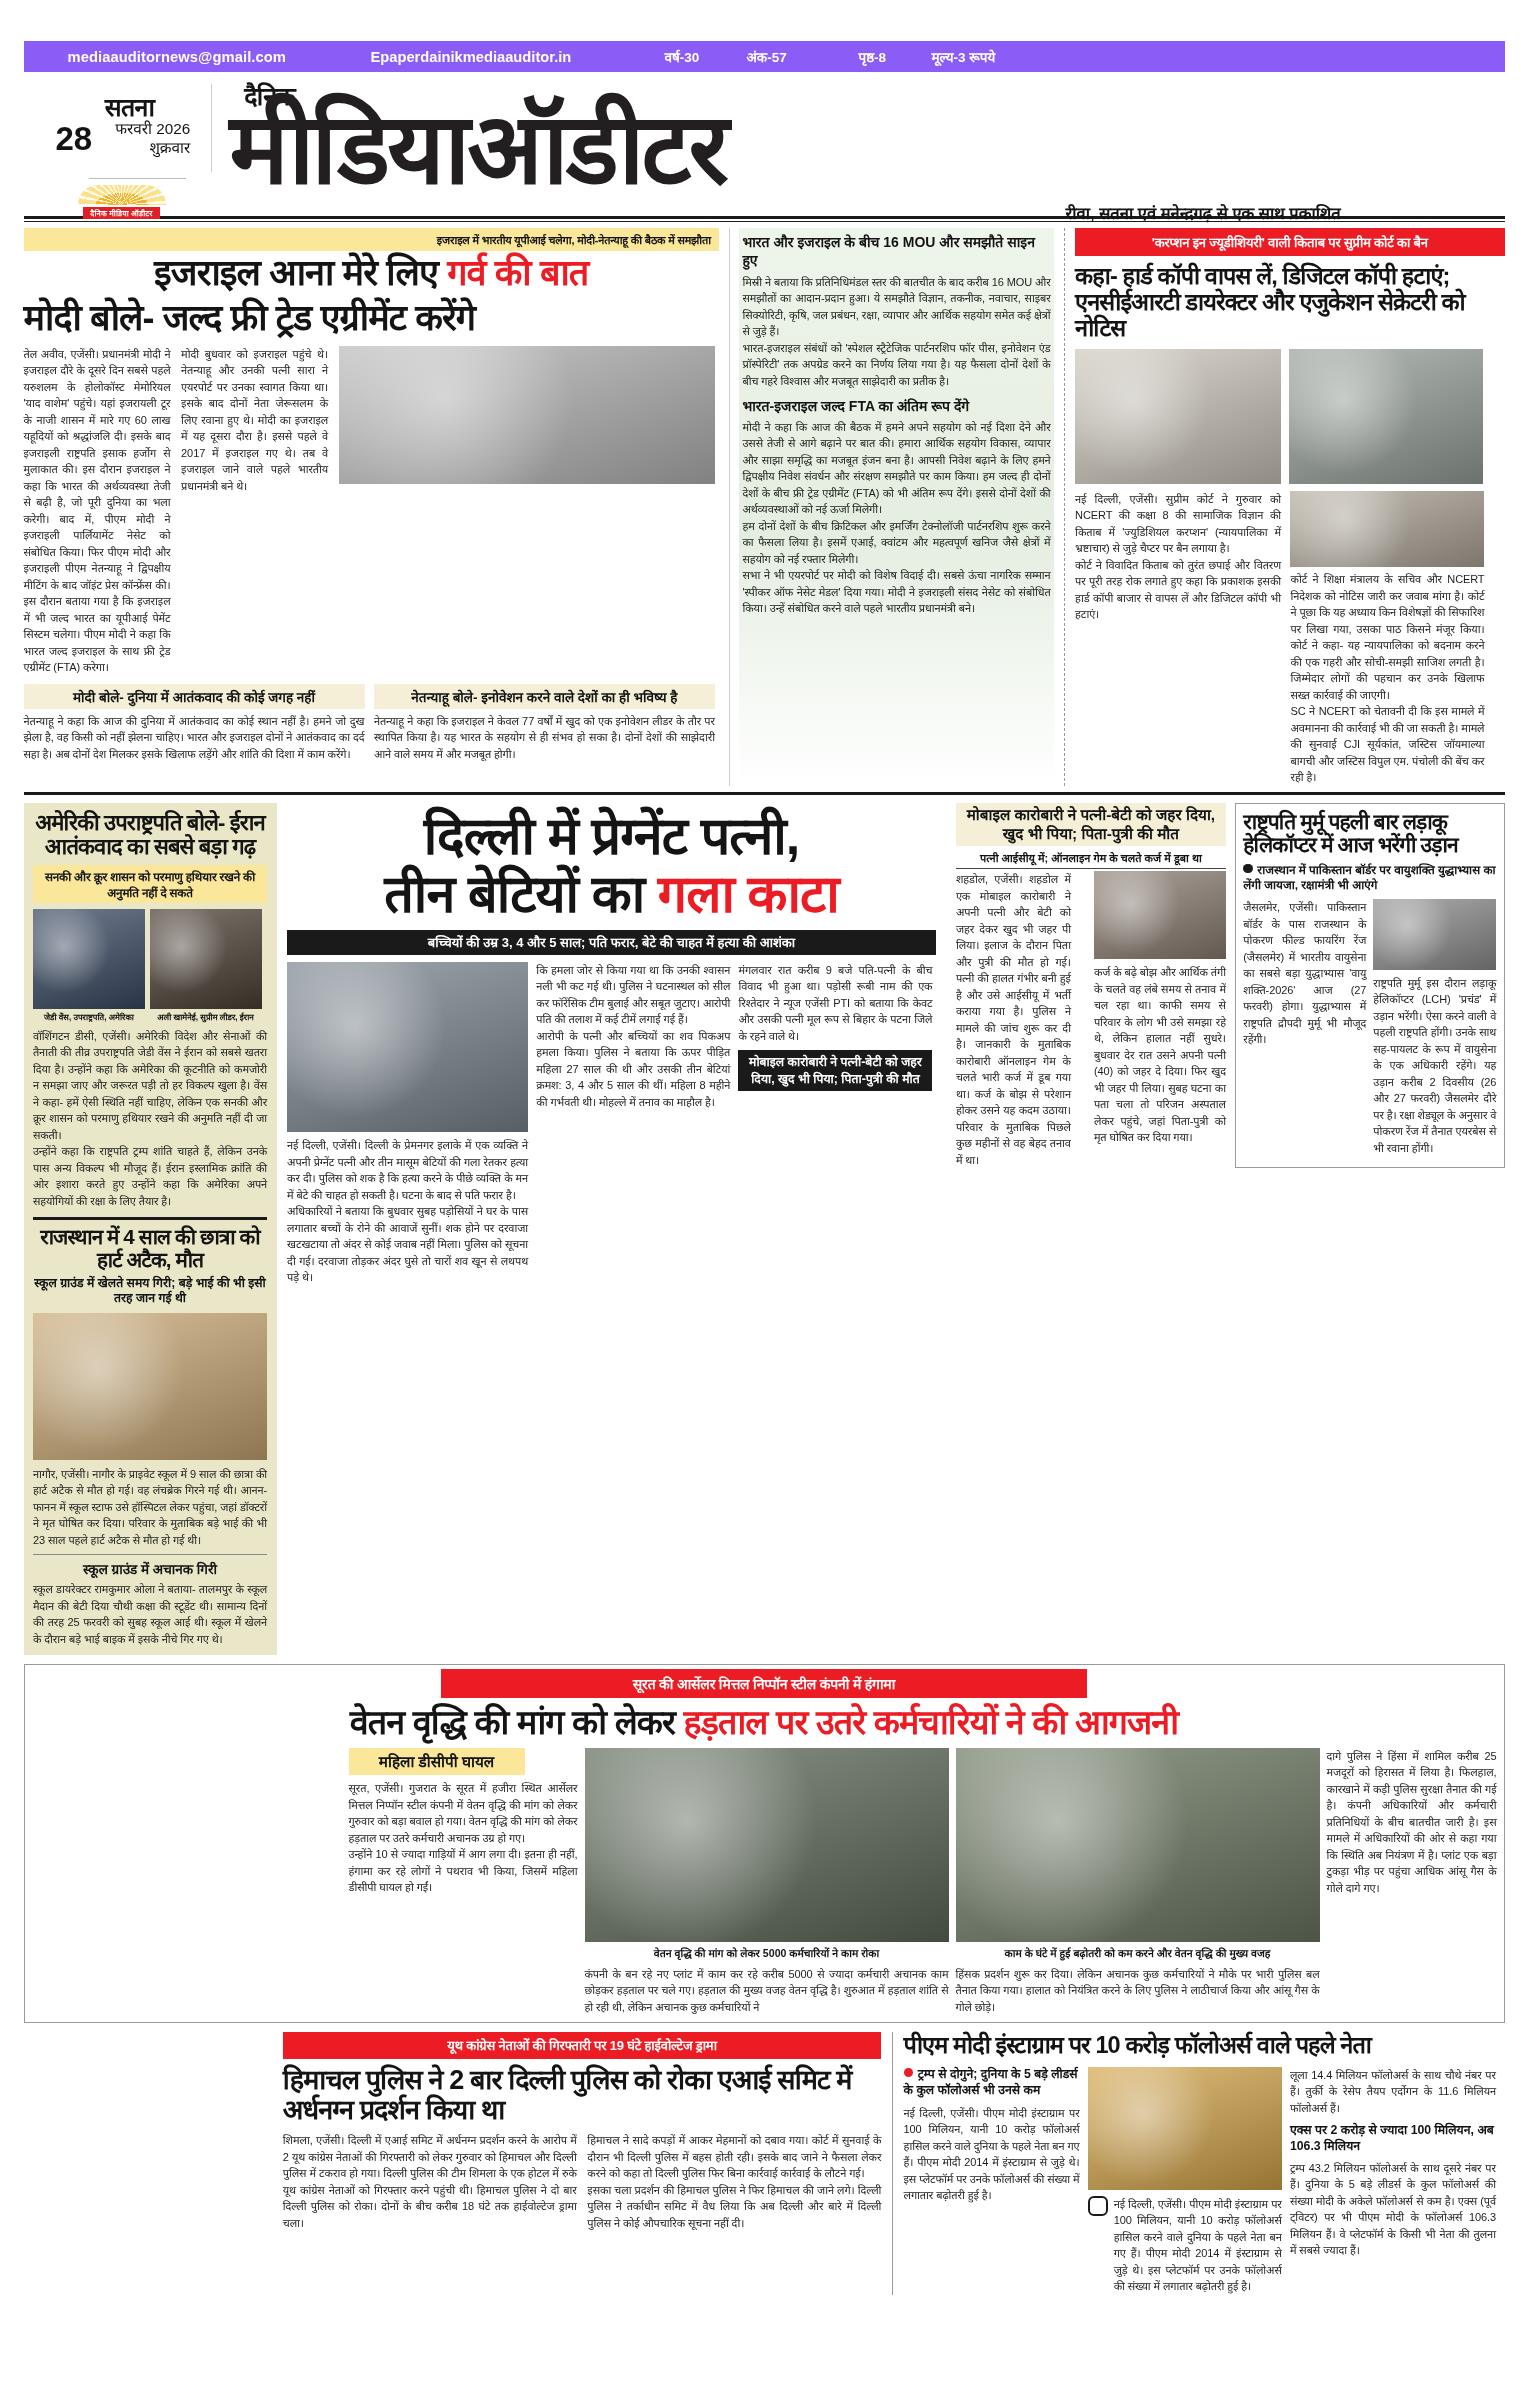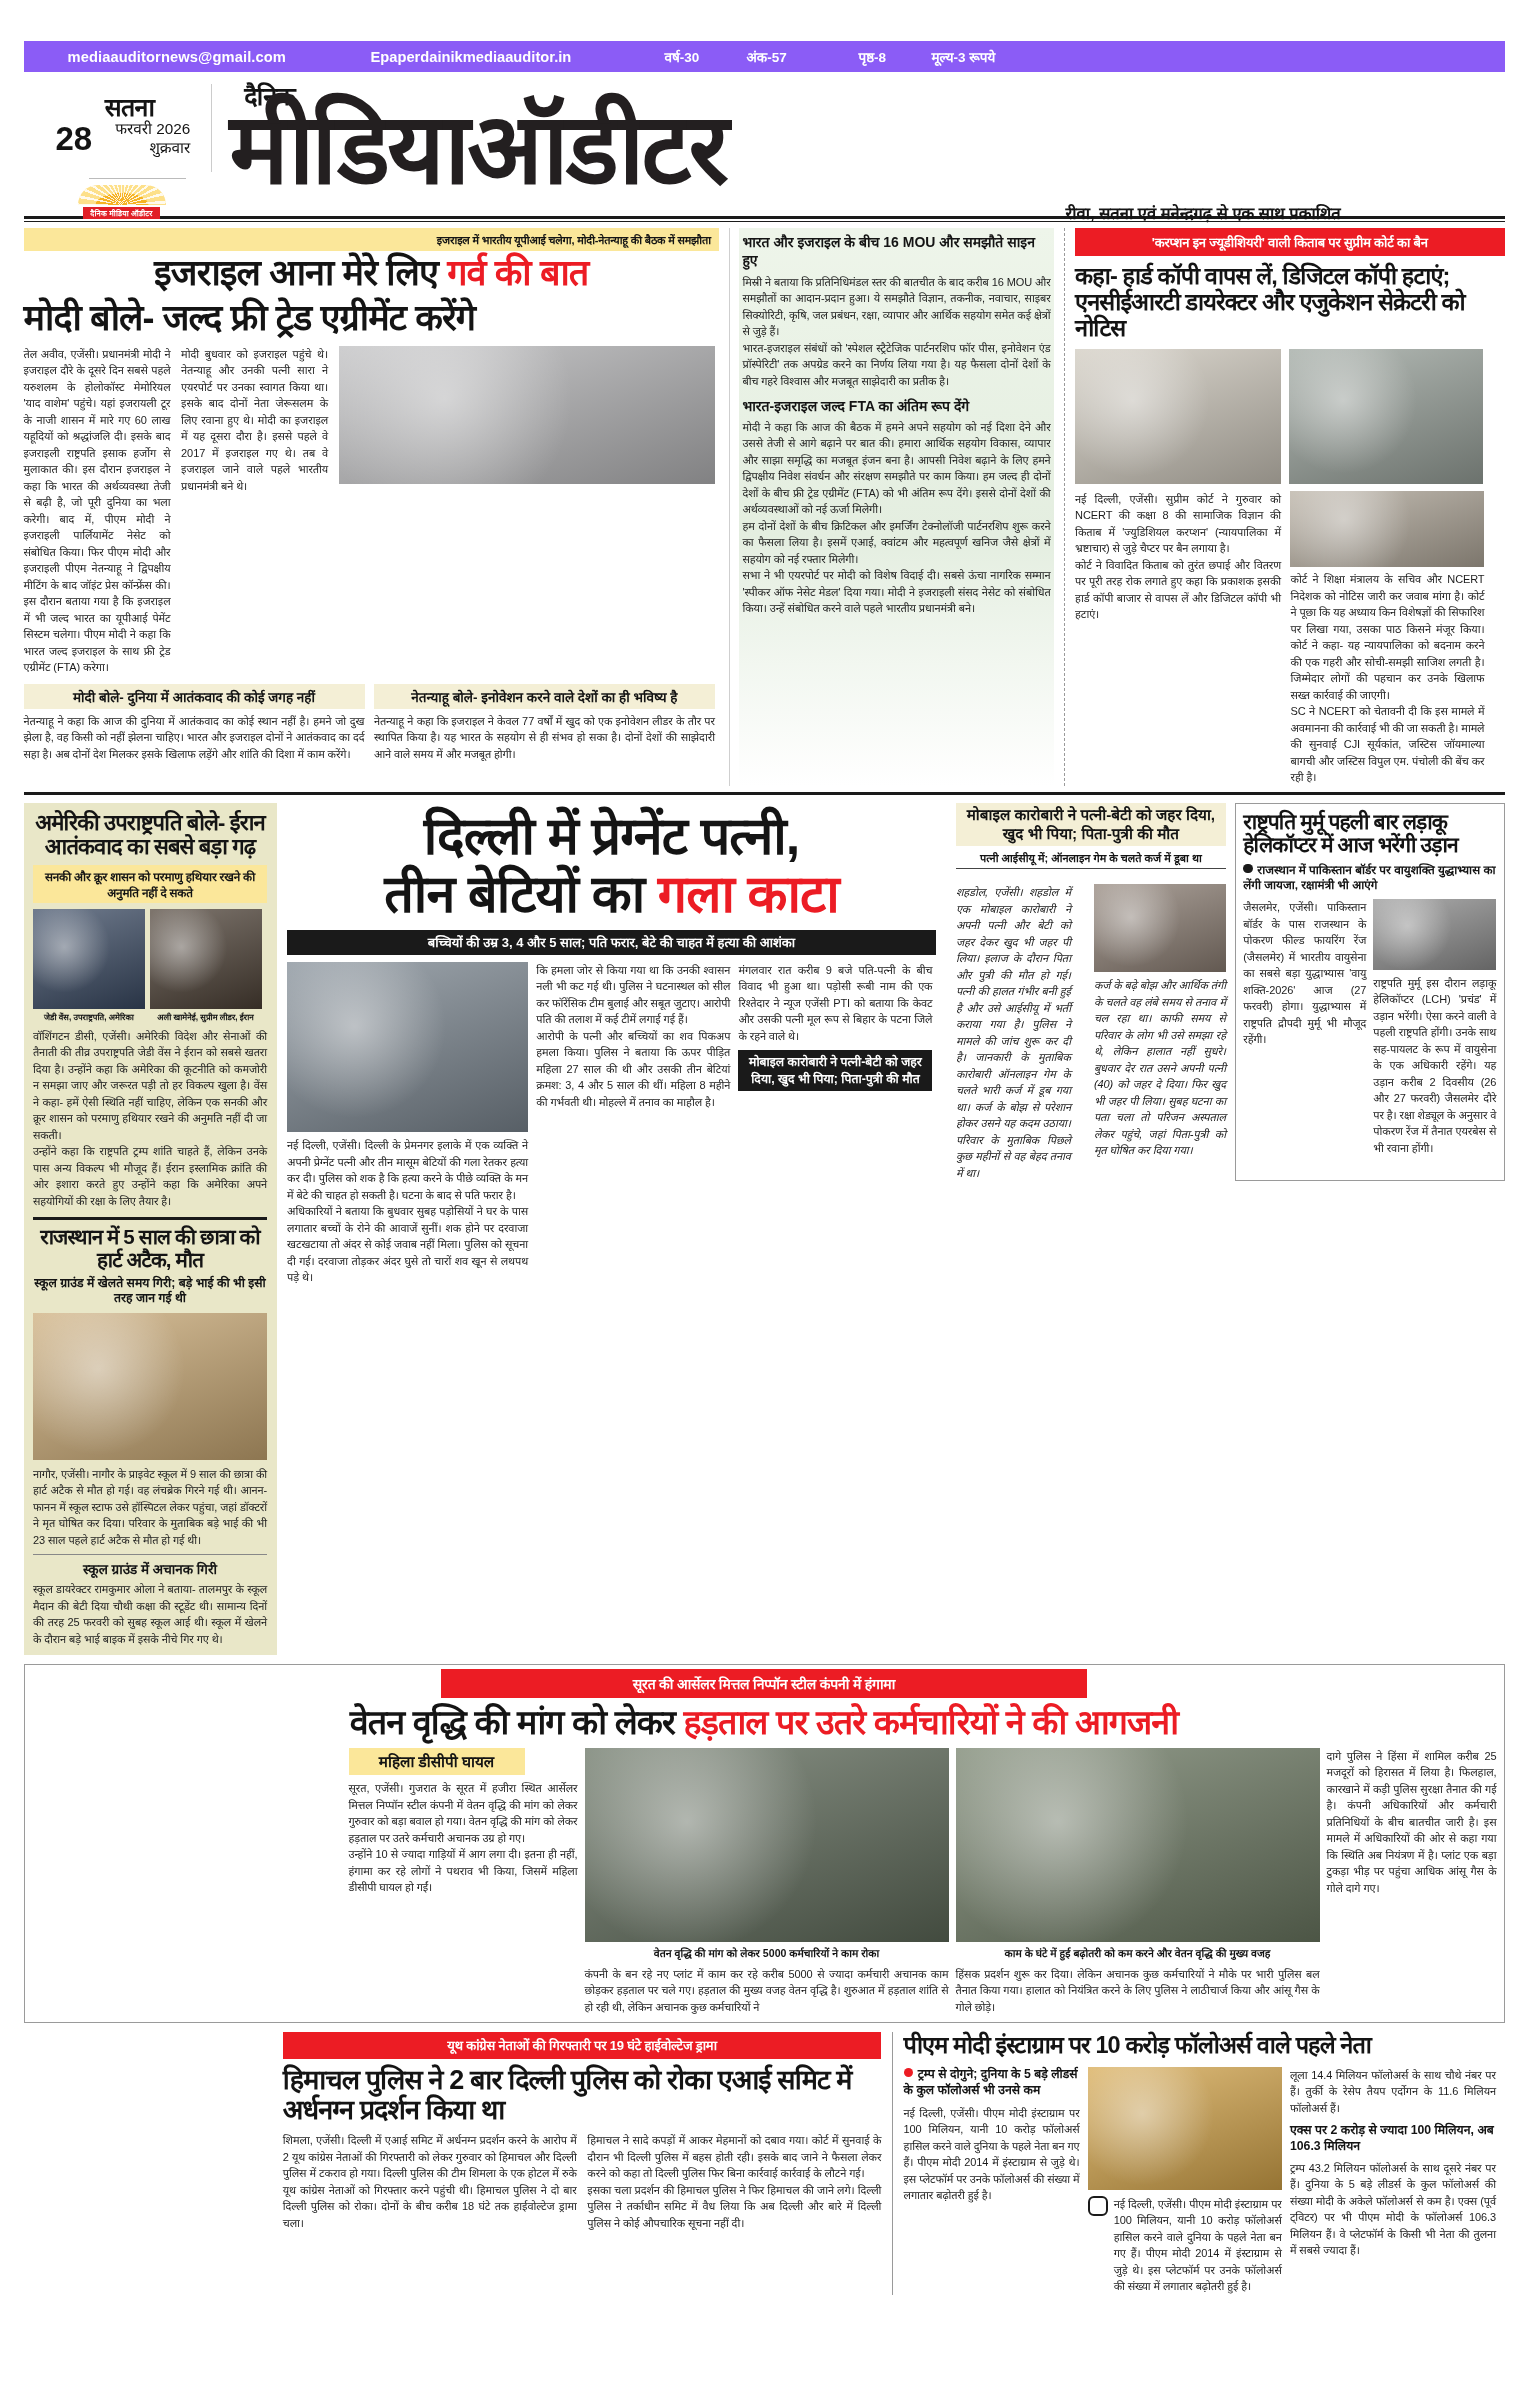--- a/index.html
+++ b/index.html
@@ -245,21 +245,21 @@
           <div style="width:112px; text-align:center;">जेडी वेंस, उपराष्ट्रपति, अमेरिका</div>
           <div style="width:112px; text-align:center;">अली खामेनेई, सुप्रीम लीडर, ईरान</div>
         </div>
         <div class="body-text" style="margin-top:5.9px; white-space:pre-line;">वॉशिंगटन डीसी, एजेंसी। अमेरिकी विदेश और सेनाओं की तैनाती की तीव्र उपराष्ट्रपति जेडी वेंस ने ईरान को सबसे खतरा दिया है। उन्होंने कहा कि अमेरिका की कूटनीति को कमजोरी न समझा जाए और जरूरत पड़ी तो हर विकल्प खुला है। वेंस ने कहा- हमें ऐसी स्थिति नहीं चाहिए, लेकिन एक सनकी और क्रूर शासन को परमाणु हथियार रखने की अनुमति नहीं दी जा सकती।
 उन्होंने कहा कि राष्ट्रपति ट्रम्प शांति चाहते हैं, लेकिन उनके पास अन्य विकल्प भी मौजूद हैं। ईरान इस्लामिक क्रांति की ओर इशारा करते हुए उन्होंने कहा कि अमेरिका अपने सहयोगियों की रक्षा के लिए तैयार है।</div>
       </div>
 
       <div class="hr-black" style="margin:8.2px 0 5.9px;"></div>
 
       <div>
-        <div class="hl" style="font-size:20.6px; text-align:center; line-height:1.1;">राजस्थान में 5 साल की छात्रा को हार्ट अटैक, मौत</div>
+        <div class="hl" style="font-size:20.6px; text-align:center; line-height:1.1;">राजस्थान में 4 साल की छात्रा को हार्ट अटैक, मौत</div>
         <div style="font-size:12.3px; font-weight:700; text-align:center; line-height:1.25; margin-top:4.7px;">स्कूल ग्राउंड में खेलते समय गिरी; बड़े भाई की भी इसी तरह जान गई थी</div>
         <div class="photo" style="width:100%; height:147px; background:#caa974; margin-top:5.9px;"></div>
         <div class="body-text" style="margin-top:5.9px;">नागौर, एजेंसी। नागौर के प्राइवेट स्कूल में 9 साल की छात्रा की हार्ट अटैक से मौत हो गई। वह लंचब्रेक गिरने गई थी। आनन-फानन में स्कूल स्टाफ उसे हॉस्पिटल लेकर पहुंचा, जहां डॉक्टरों ने मृत घोषित कर दिया। परिवार के मुताबिक बड़े भाई की भी 23 साल पहले हार्ट अटैक से मौत हो गई थी।</div>
         <div class="hr-thin" style="margin:5.9px 0 4.7px; height:1.2px; background:#888;"></div>
         <div style="font-size:13.5px; font-weight:700; text-align:center;">स्कूल ग्राउंड में अचानक गिरी</div>
         <div class="body-text" style="margin-top:3.5px;">स्कूल डायरेक्टर रामकुमार ओला ने बताया- तालमपुर के स्कूल मैदान की बेटी दिया चौथी कक्षा की स्टूडेंट थी। सामान्य दिनों की तरह 25 फरवरी को सुबह स्कूल आई थी। स्कूल में खेलने के दौरान बड़े भाई बाइक में इसके नीचे गिर गए थे।</div>
       </div>
     </div>
 
     <div class="ms-ctr">
@@ -282,21 +282,21 @@
           <div class="band-black" style="margin-top:5.9px; font-size:12.3px;">मोबाइल कारोबारी ने पत्नी-बेटी को जहर दिया, खुद भी पिया; पिता-पुत्री की मौत</div>
         </div>
       </div>
     </div>
 
     <div class="ms-right">
       <div style="display:flex; gap:9.4px;">
         <div style="width:270px;">
           <div class="band-cream" style="font-size:15.3px; line-height:1.2;">मोबाइल कारोबारी ने पत्नी-बेटी को जहर दिया, खुद भी पिया; पिता-पुत्री की मौत</div>
           <div style="font-size:11px; font-weight:700; text-align:center; border-bottom:1.2px solid #444; padding:3.5px 0;">पत्नी आईसीयू में; ऑनलाइन गेम के चलते कर्ज में डूबा था</div>
-          <div style="display:flex; gap:23px; margin-top:15px;font-style:italic;">
+          <div style="display:flex; gap:23px; margin-top:2px;">
             <div class="body-text" style="width:132px;">शहडोल, एजेंसी। शहडोल में एक मोबाइल कारोबारी ने अपनी पत्नी और बेटी को जहर देकर खुद भी जहर पी लिया। इलाज के दौरान पिता और पुत्री की मौत हो गई। पत्नी की हालत गंभीर बनी हुई है और उसे आईसीयू में भर्ती कराया गया है। पुलिस ने मामले की जांच शुरू कर दी है।
 जानकारी के मुताबिक कारोबारी ऑनलाइन गेम के चलते भारी कर्ज में डूब गया था। कर्ज के बोझ से परेशान होकर उसने यह कदम उठाया। परिवार के मुताबिक पिछले कुछ महीनों से वह बेहद तनाव में था।</div>
             <div style="width:132px;">
               <div class="photo" style="width:132px; height:88px; background:#8d7f74;"></div>
               <div class="body-text" style="margin-top:4.7px;">कर्ज के बढ़े बोझ और आर्थिक तंगी के चलते वह लंबे समय से तनाव में चल रहा था। काफी समय से परिवार के लोग भी उसे समझा रहे थे, लेकिन हालात नहीं सुधरे। बुधवार देर रात उसने अपनी पत्नी (40) को जहर दे दिया। फिर खुद भी जहर पी लिया। सुबह घटना का पता चला तो परिजन अस्पताल लेकर पहुंचे, जहां पिता-पुत्री को मृत घोषित कर दिया गया।</div>
             </div>
           </div>
         </div>
 
         <div style="width:270px;" class="box">

